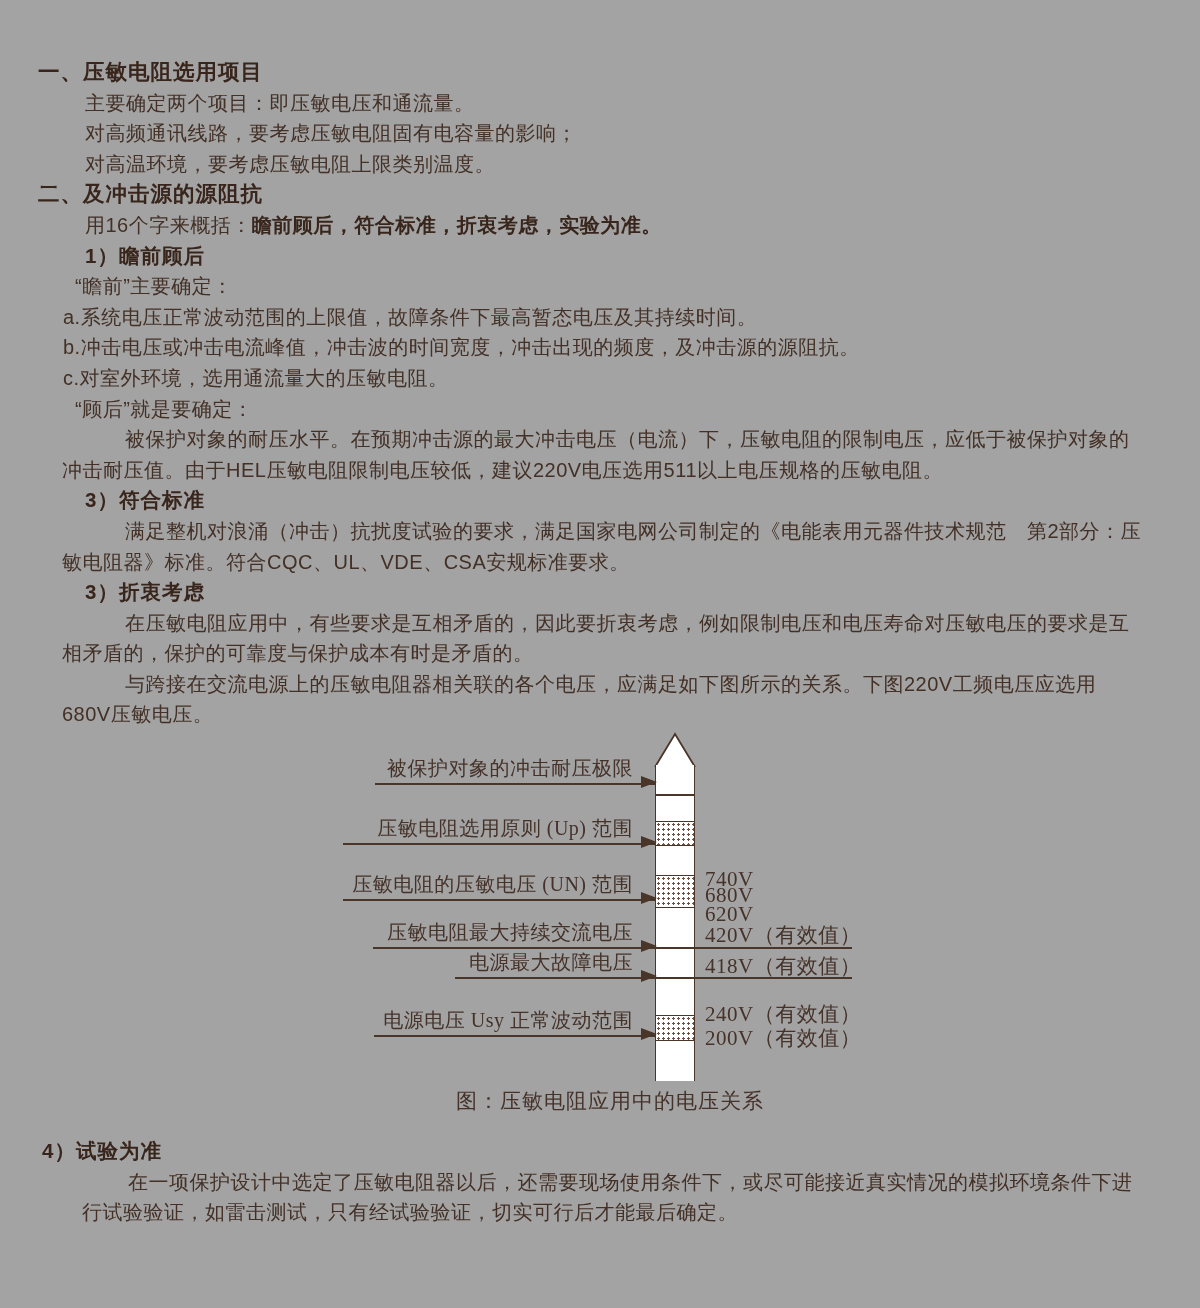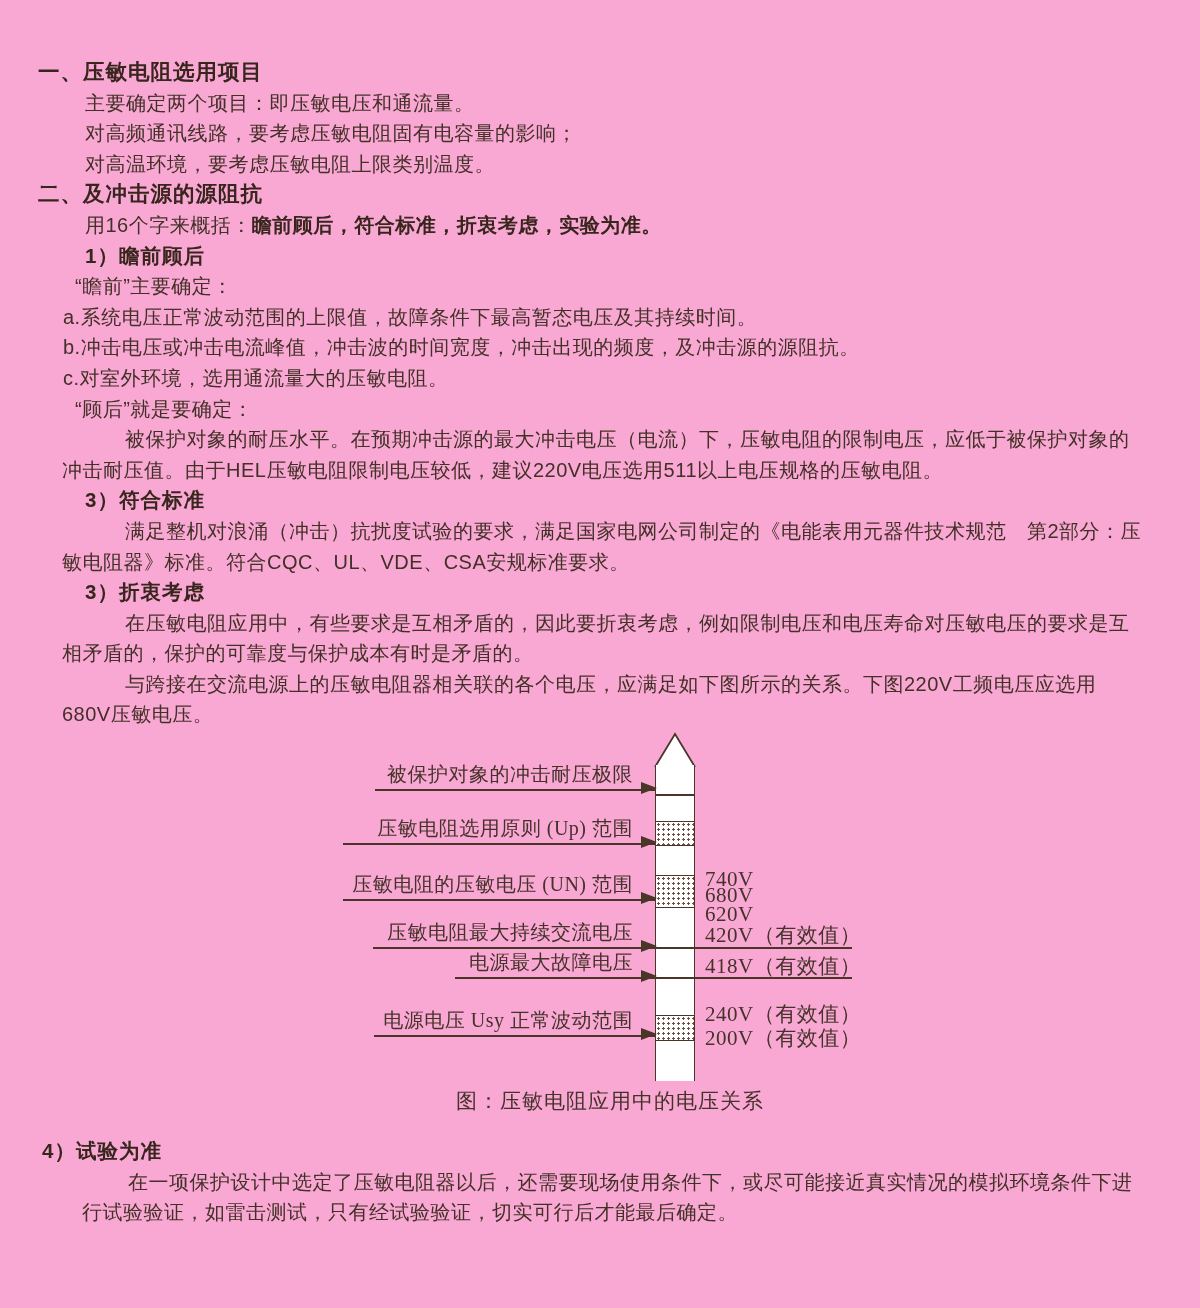--- a/index.html
+++ b/index.html
@@ -1,17 +1,17 @@
 <!DOCTYPE html>
 <html><head>
 <meta charset="utf-8">
 <style>
   html,body{margin:0;padding:0;background:#ffffff;}
   .page{
-    position:relative;width:1200px;height:1308px;background:#f9a8d4;overflow:hidden;
+    position:relative;width:1200px;height:1308px;background:#a3a3a3;overflow:hidden;
     font-family:"Liberation Sans","DejaVu Sans",sans-serif;
     color:#433026;
   }
   
   .tb-a{padding-top:57px;height:674px;}
   .tb-b{padding-top:7px;}
   .line{height:30.6px;line-height:30.6px;font-size:20px;letter-spacing:0.5px;white-space:pre;}
   .h1{font-weight:700;font-size:21.5px;color:#38251c;letter-spacing:1px;}
   .sb{font-weight:700;font-size:20.5px;color:#38251c;letter-spacing:1px;}
   .b{font-weight:700;color:#38251c;}
@@ -83,21 +83,21 @@
 
     <div class="hline" style="left:655px;top:63px;width:40px;"></div>
 
     <div class="band" style="top:90px;height:25px;"></div>
     <div class="band" style="top:144px;height:33px;"></div>
     <div class="band" style="top:284px;height:26px;"></div>
 
     <div class="hline" style="left:655px;top:216px;width:197px;"></div>
     <div class="hline" style="left:655px;top:246px;width:197px;"></div>
 
-    <div class="dlabel" style="left:375px;top:30px;width:280px;">
+    <div class="dlabel" style="left:375px;top:24px;width:280px;">
       <span>被保护对象的冲击耐压极限</span>
       <span class="ah"></span>
     </div>
     <div class="dlabel" style="left:343px;top:84px;width:312px;">
       <span>压敏电阻选用原则 (Up) 范围</span>
       <span class="ah"></span>
     </div>
     <div class="dlabel" style="left:343px;top:140px;width:312px;">
       <span>压敏电阻的压敏电压 (UN) 范围</span>
       <span class="ah"></span>

